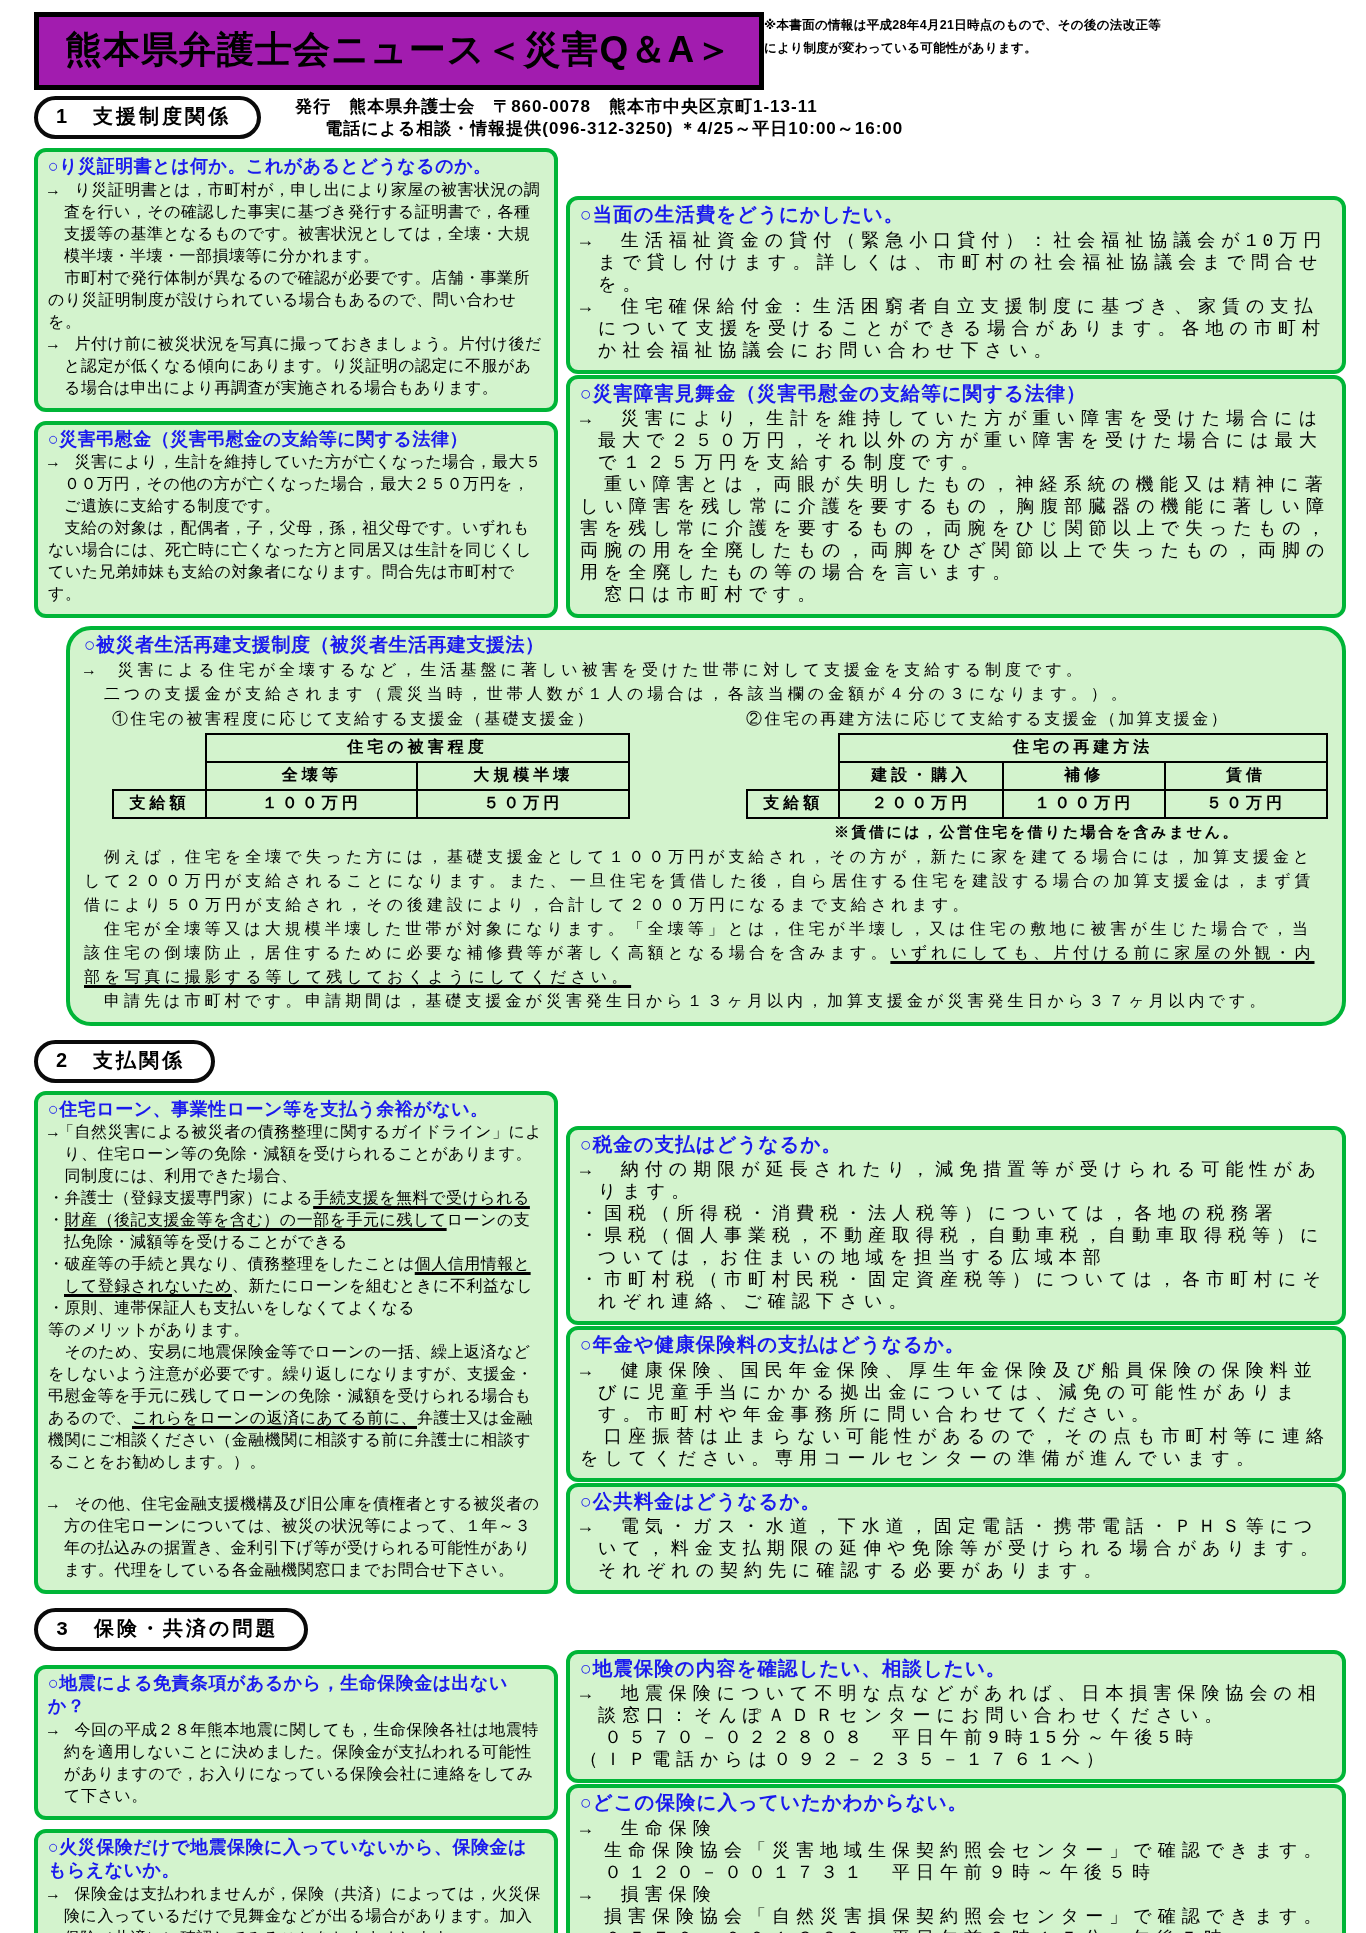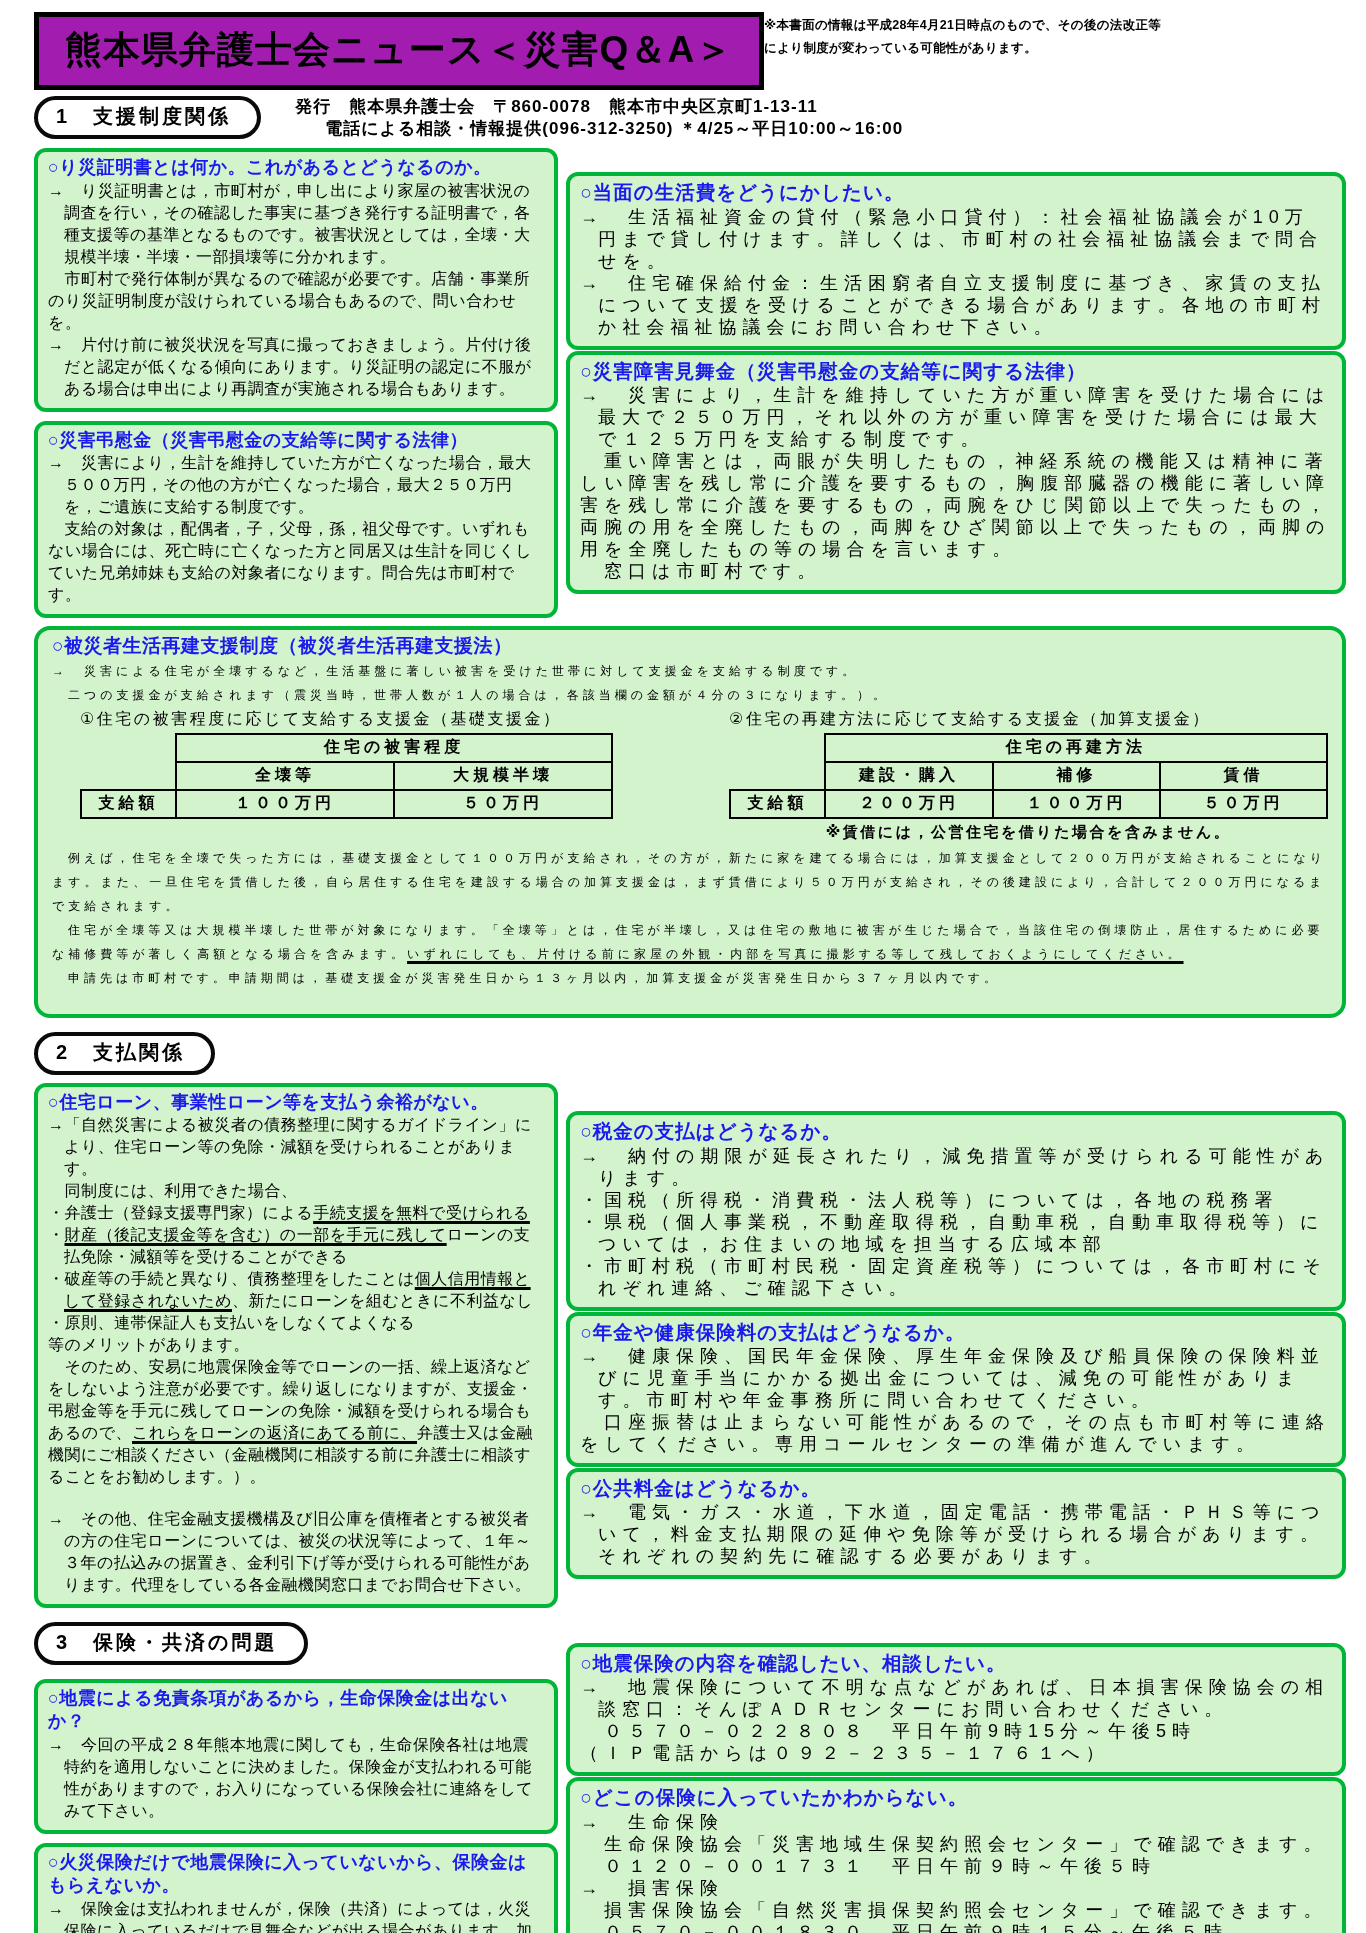--- a/index.html
+++ b/index.html
@@ -17,39 +17,39 @@
   .pub { margin-left:34px; font-size:17px; font-weight:bold; line-height:1.3; letter-spacing:1px; }
   .pub2 { padding-left:30px;text-align:center; }
 
   
   .section-pill { display:inline-block; border:4px solid #0a0a0a; border-radius:26px;
                   background:#fff; font-size:20px; font-weight:bold; letter-spacing:3px;
                   padding:3px 26px 5px 18px; white-space:nowrap; }
   .pill-row { margin-top:14px; }
 
   
-  .cols { display:flex; gap:8px; margin-top:8px; align-items:center; }
+  .cols { display:flex; gap:8px; margin-top:8px; align-items:flex-end;font-family:Liberation Mono, monospace; }
   .col-left  { width:524px; flex:none; display:flex; flex-direction:column; gap:9px; }
   .col-right { flex:1; display:flex; flex-direction:column; gap:1px; }
 
   
   .qbox { border:4px solid #00b537; border-radius:12px; background:#d3f3cd;
           box-sizing:border-box; padding:4px 10px 8px; width:100%; }
   .qtitle { color:#1a1aee; font-weight:bold; font-size:18px; line-height:1.3; letter-spacing:0.5px; }
   .col-right .qtitle { font-size:19.5px; letter-spacing:1px; }
   .para { font-size:16px; line-height:22px; letter-spacing:0.5px; }
   .col-right .para { font-size:18px; line-height:22px; letter-spacing:6px; }
   .para.hang { padding-left:1em; text-indent:-1em; }
   .para.blank { height:20px; }
   .u { text-decoration:underline; text-decoration-thickness:2.5px; text-underline-offset:3px; }
 
   
-  .qbox.wide { border-radius:16px; padding:4px 14px 24px; }
+  .qbox.wide { border-radius:25px; padding:4px 14px 8px;margin-left:32px; }
   .qbox.wide .qtitle { font-size:19px; }
-  .qbox.wide .para { font-size:12px; line-height:24px; letter-spacing:4px; }
+  .qbox.wide .para { font-size:16px; line-height:24px; letter-spacing:4px; }
   .tables-row { display:flex; margin:2px 0 4px; }
   .tblock1 { margin-left:28px; }
   .tblock2 { margin-left:116px; }
   .tcaption { font-size:16px; letter-spacing:2.5px; margin-bottom:3px; }
   .tbl { border-collapse:collapse; font-weight:bold; }
   .tbl td { border:2.5px solid #000; text-align:center; font-size:16px;
             letter-spacing:4px; padding:1px 4px; height:24px; }
   .tbl td.empty { border:none; }
   .t1 .lbl { width:90px; } .t1 .c { width:222px; }
   .t2 .lbl { width:90px; } .t2 .c { width:168px; }

